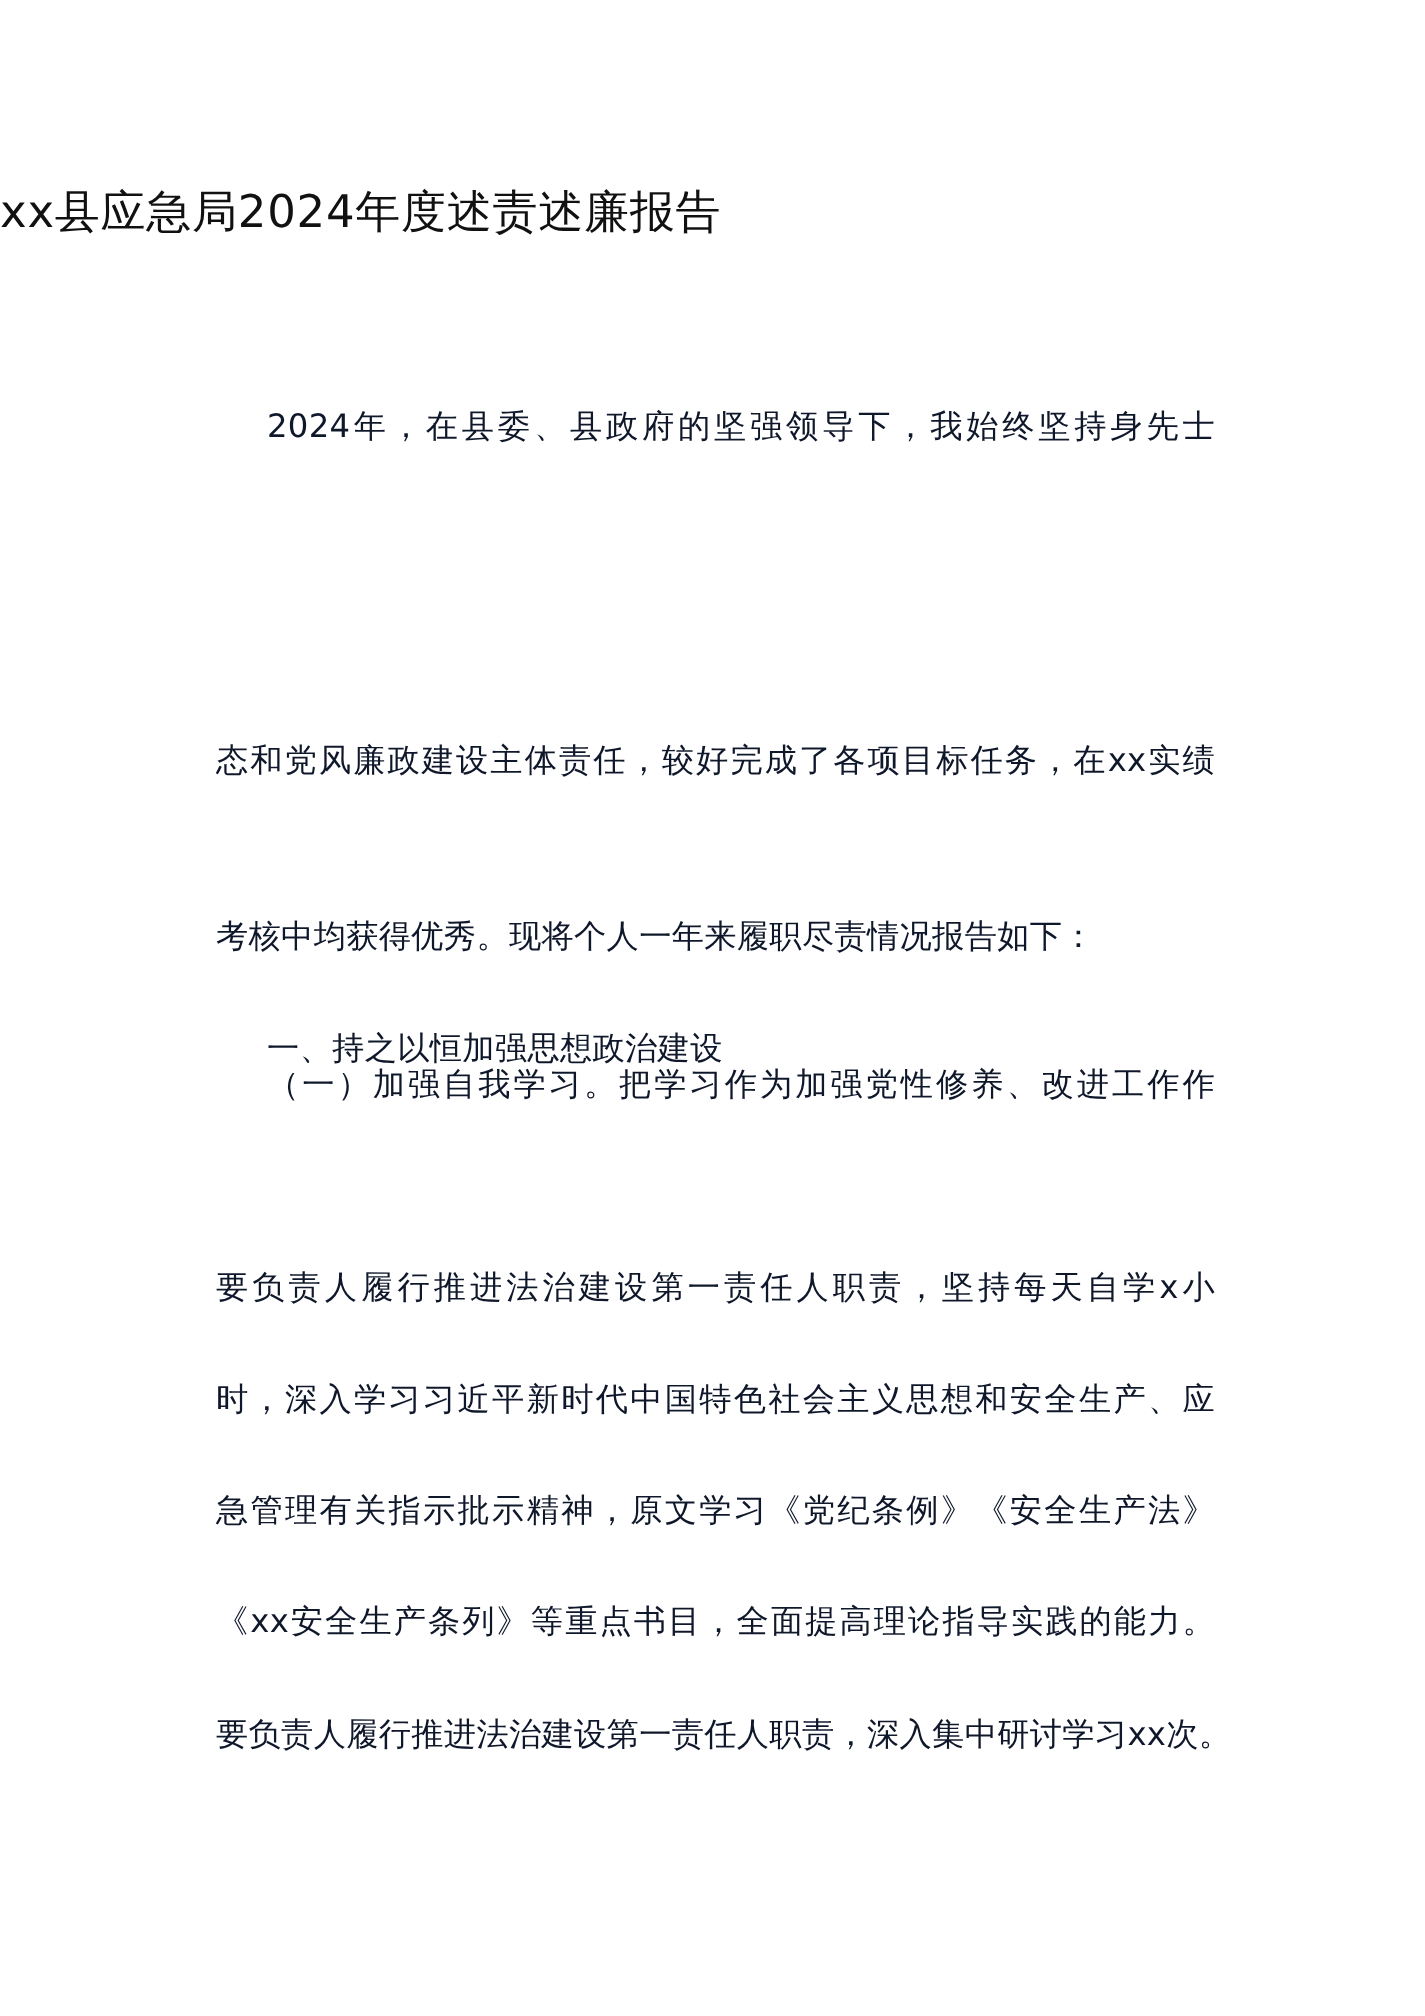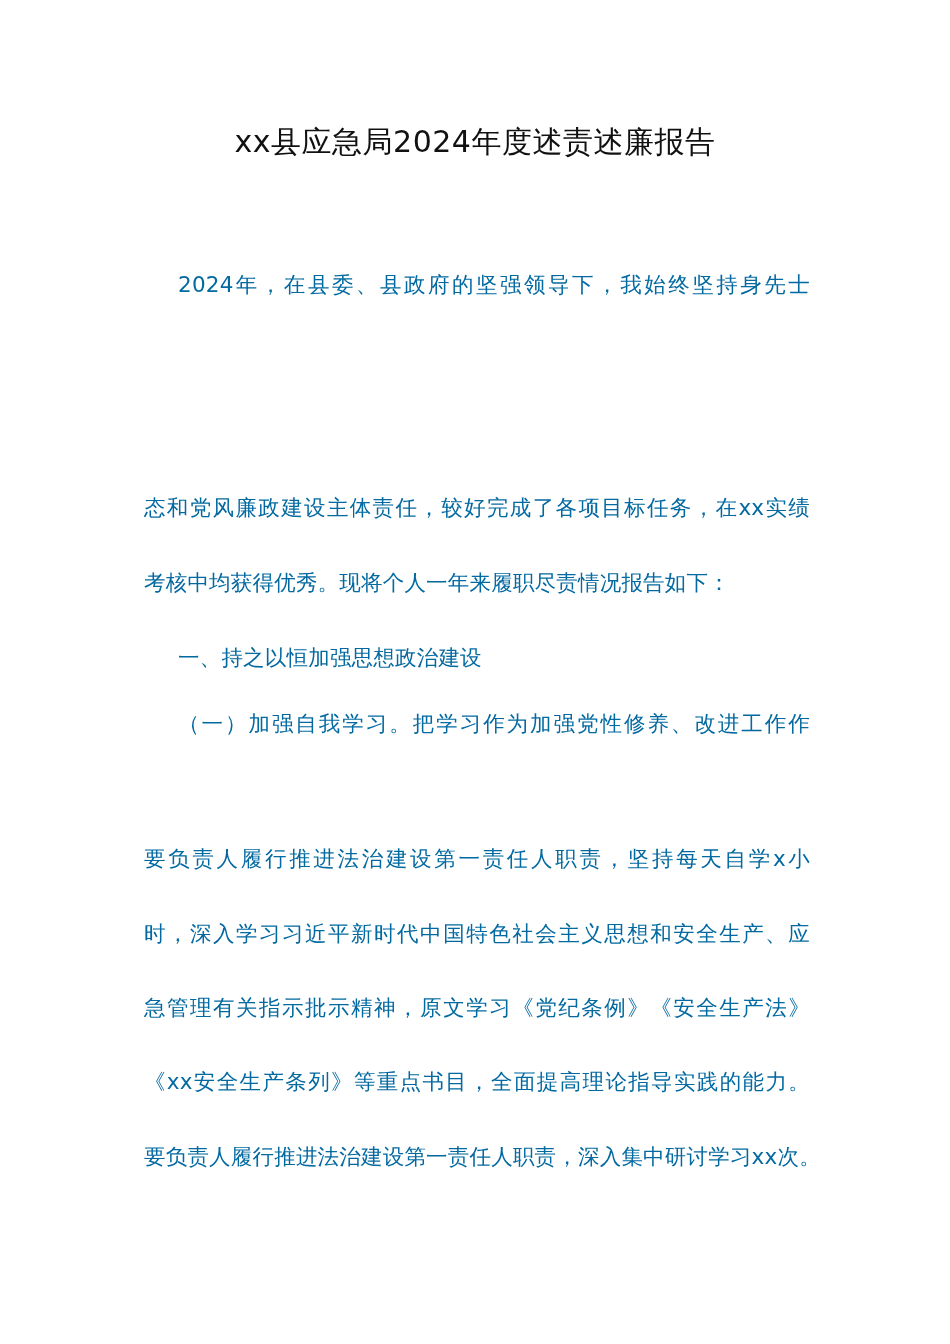--- a/index.html
+++ b/index.html
@@ -21,46 +21,46 @@
       top: 0;
       width: 950px;
       height: 1344px;
       background: #ffffff;
     }
     .title {
       position: absolute;
       left: 0;
       width: 950px;
       top: 118px;
-      text-align: center;
       font-size: 30px;
       line-height: 48px;
       letter-spacing: 0.5px;
       color: #111111;
       white-space: nowrap;
     }
     .line {
       position: absolute;
       left: 144px;
       width: 666px;
       font-size: 21.5px;
       line-height: 34px;
-      color: #0369a1;
+      color: #0f172a;
       white-space: nowrap;
       text-align: justify;
       text-align-last: justify;
       letter-spacing: 0.2px;
     }
     .line.indent {
       left: 178px;
       width: 632px;
     }
     .line.noj {
       text-align: left;
       text-align-last: left;
+      margin-top: 42px;
     }
   </style>
 </head>
 <body>
 
 <div class="page">
   <div class="title">xx县应急局2024年度述责述廉报告</div>
 
   <div class="line indent" style="top:268px">2024年，在县委、县政府的坚强领导下，我始终坚持身先士</div>
   <div class="line" style="top:491px">态和党风廉政建设主体责任，较好完成了各项目标任务，在xx实绩</div>

